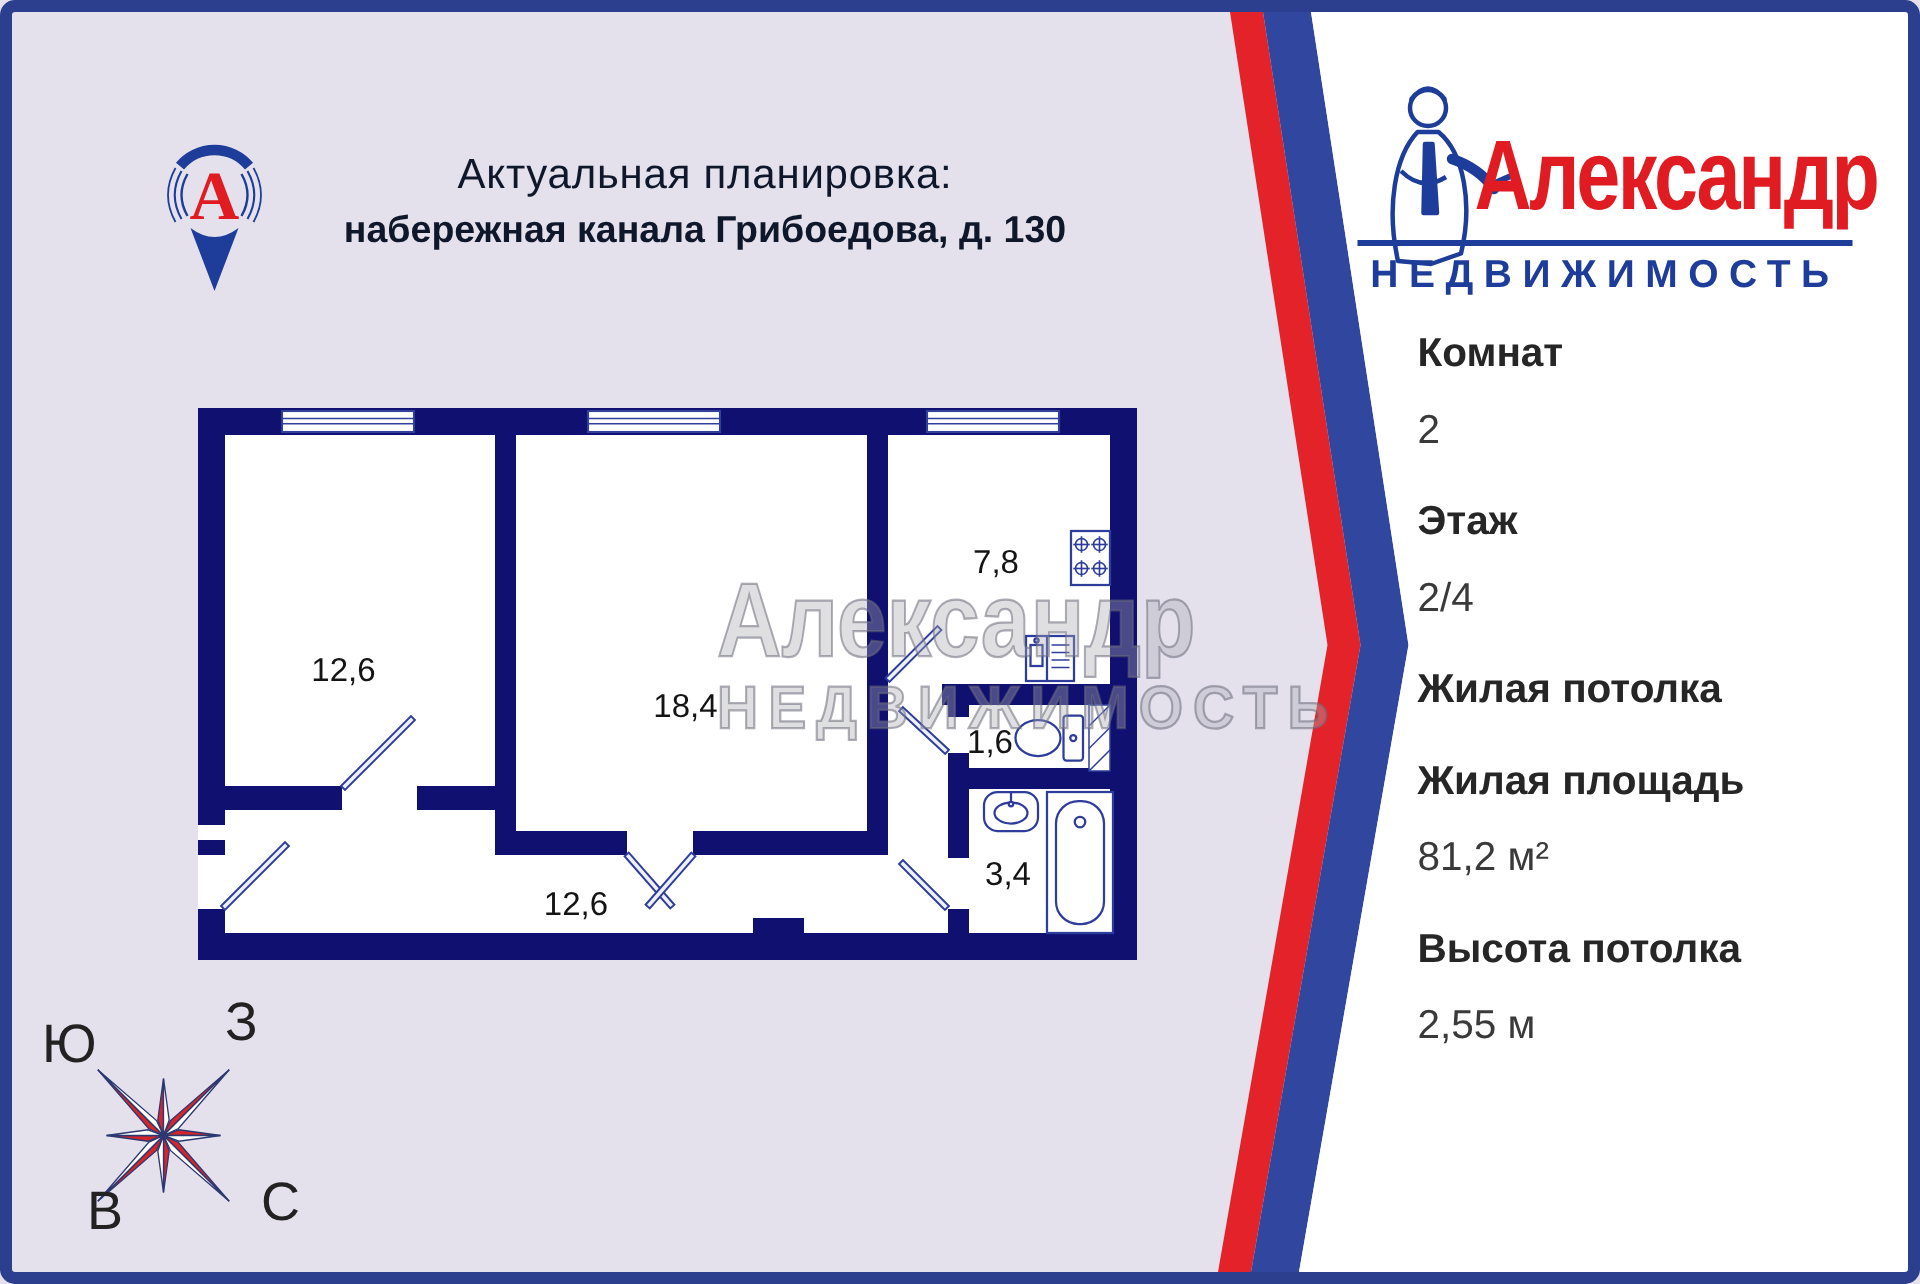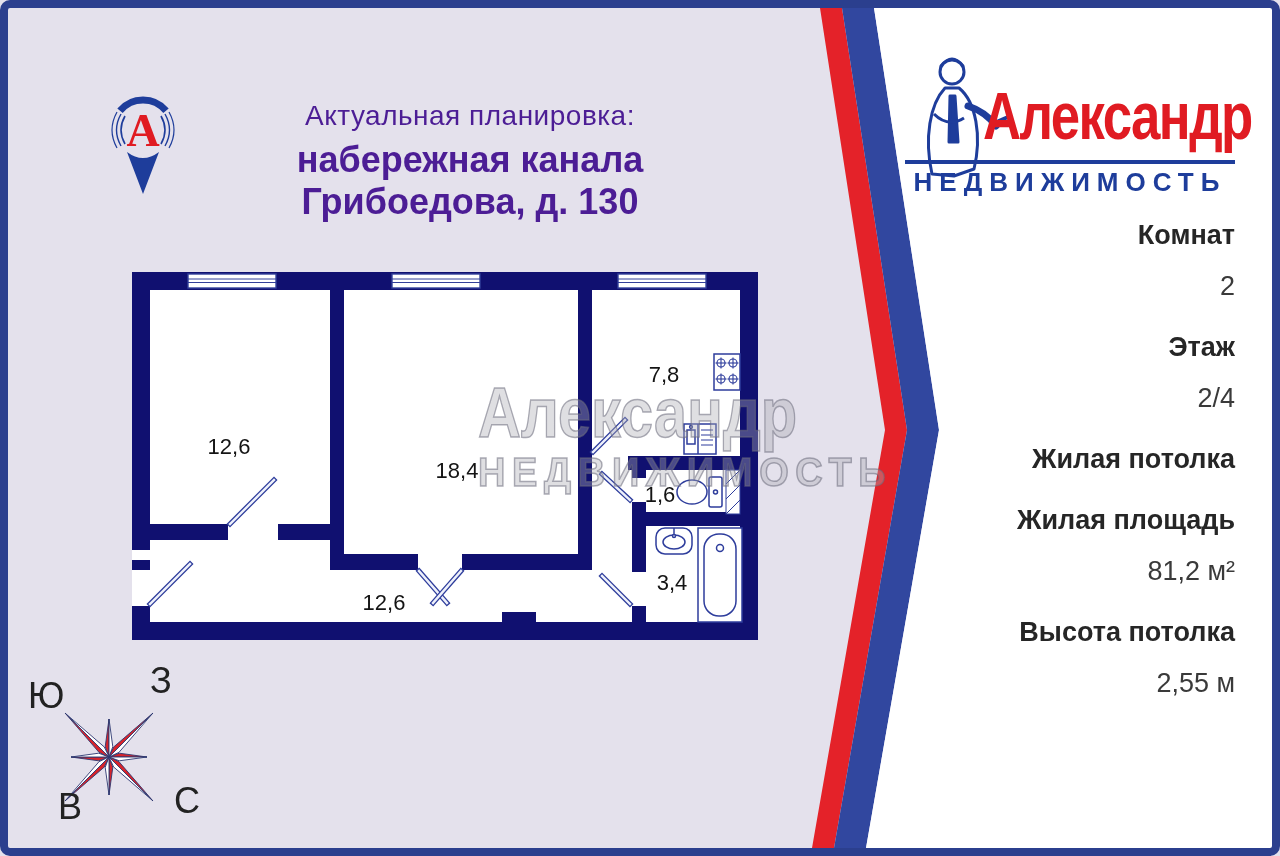--- a/index.html
+++ b/index.html
@@ -3,23 +3,23 @@
 <meta charset="utf-8">
 <style>
   html,body{margin:0;padding:0;}
   body{font-family:"Liberation Sans",sans-serif;background:#888;}
   #canvas{position:relative;width:1280px;height:856px;background:#e4e1ec;overflow:hidden;}
   .abs{position:absolute;}
   #bg{position:absolute;left:0;top:0;z-index:0;}
   #frame{position:absolute;left:0;top:0;right:0;bottom:0;border:8px solid #2b3f8e;border-radius:10px;box-sizing:border-box;z-index:6;pointer-events:none;}
 
   
-  #title-block{left:180px;top:100px;width:580px;text-align:center;z-index:3;color:#4c1d95;}
+  #title-block{left:180px;top:100px;width:580px;text-align:center;z-index:3;color:#0f172a;}
   #title-line1{font-size:28px;letter-spacing:.5px;}
-  #title-line2{font-size:36px;font-weight:bold;margin-top:7px;}
+  #title-line2{font-size:25px;font-weight:bold;margin-top:7px;}
 
   
   #pin-logo{left:95px;top:80px;z-index:3;}
 
   
   #brand{left:895px;top:48px;width:350px;z-index:3;}
   #agent-svg{position:absolute;left:5px;top:4px;}
   #brand-name{position:absolute;left:88px;top:30px;font-size:66px;font-weight:bold;color:#e01b22;transform:scaleX(.80);transform-origin:left top;white-space:nowrap;letter-spacing:-2px;}
   #brand-rule{position:absolute;left:10px;top:112px;width:330px;height:4px;background:#1e3d9b;}
   #brand-sub{position:absolute;left:10px;top:119px;width:330px;text-align:center;font-size:26px;font-weight:bold;color:#1e3d9b;letter-spacing:7px;white-space:nowrap;}
@@ -33,21 +33,21 @@
 
   
   #compass{left:32px;top:680px;z-index:3;}
   .compass-label{position:absolute;font-size:36px;color:#222;z-index:3;}
   #lbl-south{left:28px;top:675px;}
   #lbl-west{left:150px;top:660px;}
   #lbl-east{left:58px;top:786px;}
   #lbl-north{left:174px;top:780px;}
 
   
-  #specs{left:945px;top:222px;width:290px;z-index:3;text-align:right;}
+  #specs{left:945px;top:222px;width:290px;z-index:3;text-align:left;}
   .spec{margin-bottom:34px;}
   .spec-label{font-size:27px;font-weight:bold;color:#262626;line-height:1;}
   .spec-value{font-size:27px;color:#3a3a3a;margin-top:24px;line-height:1;}
 
   
   text.room{font-family:"Liberation Sans",sans-serif;font-size:22px;fill:#141414;}
 </style>
 </head>
 <body>
 

